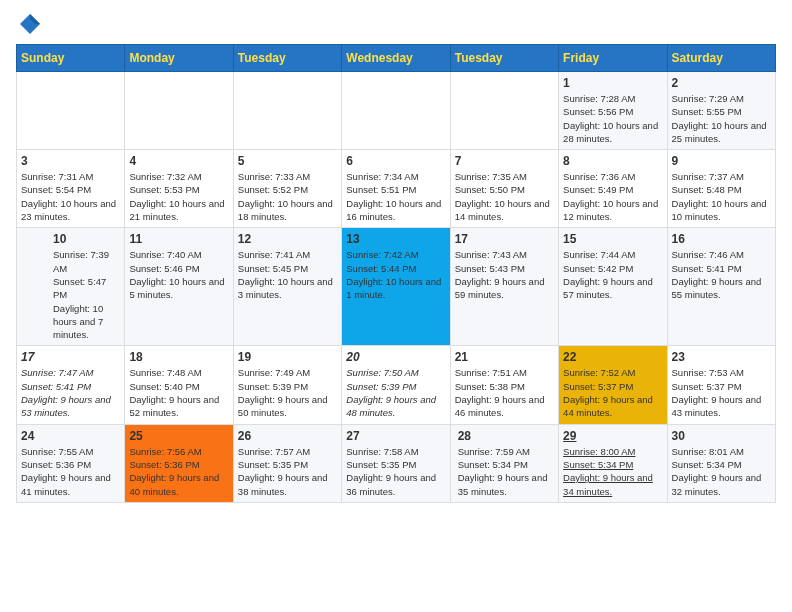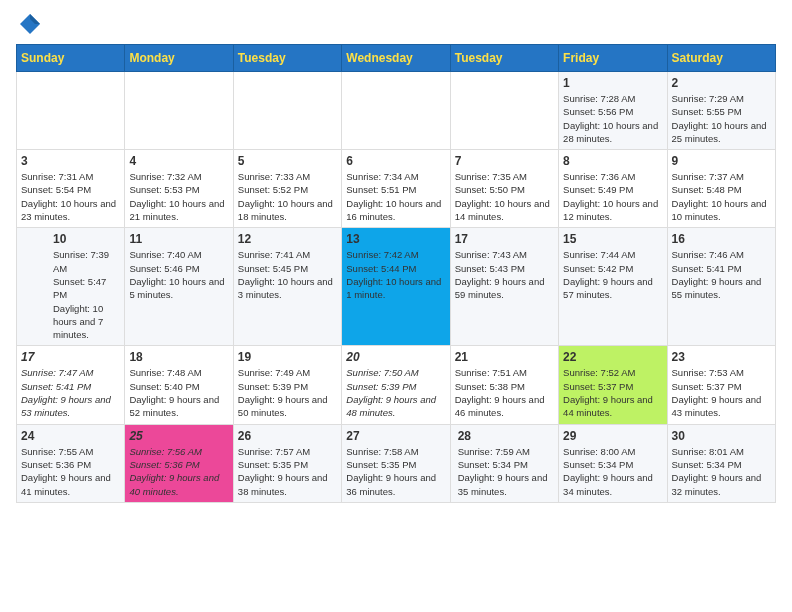--- a/index.html
+++ b/index.html
@@ -225,51 +225,51 @@
           <div class="day-info">Sunrise: 7:49 AM<br>Sunset: 5:39 PM<br>Daylight: 9 hours and 50 minutes.</div>
         </td>
         <td style="background: rgb(255, 255, 255); font-style: italic;">
           <span class="day-num">20</span>
           <div class="day-info">Sunrise: 7:50 AM<br>Sunset: 5:39 PM<br>Daylight: 9 hours and 48 minutes.</div>
         </td>
         <td style="background: rgb(255, 255, 255);">
           <span class="day-num">21</span>
           <div class="day-info">Sunrise: 7:51 AM<br>Sunset: 5:38 PM<br>Daylight: 9 hours and 46 minutes.</div>
         </td>
-        <td style="background: #bef264;">
+        <td style="background: #eab308;">
           <span class="day-num">22</span>
           <div class="day-info">Sunrise: 7:52 AM<br>Sunset: 5:37 PM<br>Daylight: 9 hours and 44 minutes.</div>
         </td>
         <td style="background: rgb(255, 255, 255);">
           <span class="day-num">23</span>
           <div class="day-info">Sunrise: 7:53 AM<br>Sunset: 5:37 PM<br>Daylight: 9 hours and 43 minutes.</div>
         </td>
       </tr>
       <tr>
         <td style="background: rgb(245, 247, 250);">
           <span class="day-num">24</span>
           <div class="day-info">Sunrise: 7:55 AM<br>Sunset: 5:36 PM<br>Daylight: 9 hours and 41 minutes.</div>
         </td>
-        <td style="background: #ec4899; font-style: italic;">
+        <td style="background: #f97316;">
           <span class="day-num">25</span>
           <div class="day-info">Sunrise: 7:56 AM<br>Sunset: 5:36 PM<br>Daylight: 9 hours and 40 minutes.</div>
         </td>
         <td style="background: rgb(245, 247, 250);">
           <span class="day-num">26</span>
           <div class="day-info">Sunrise: 7:57 AM<br>Sunset: 5:35 PM<br>Daylight: 9 hours and 38 minutes.</div>
         </td>
         <td style="background: rgb(245, 247, 250);">
           <span class="day-num">27</span>
           <div class="day-info">Sunrise: 7:58 AM<br>Sunset: 5:35 PM<br>Daylight: 9 hours and 36 minutes.</div>
         </td>
         <td style="background: rgb(245, 247, 250); padding-left: 7px;">
           <span class="day-num">28</span>
           <div class="day-info">Sunrise: 7:59 AM<br>Sunset: 5:34 PM<br>Daylight: 9 hours and 35 minutes.</div>
         </td>
-        <td style="background: rgb(245, 247, 250);">
+        <td style="background: rgb(245, 247, 250); text-decoration: underline;">
           <span class="day-num">29</span>
           <div class="day-info">Sunrise: 8:00 AM<br>Sunset: 5:34 PM<br>Daylight: 9 hours and 34 minutes.</div>
         </td>
         <td style="background: rgb(245, 247, 250);">
           <span class="day-num">30</span>
           <div class="day-info">Sunrise: 8:01 AM<br>Sunset: 5:34 PM<br>Daylight: 9 hours and 32 minutes.</div>
         </td>
       </tr>
     </tbody>
 </table>

